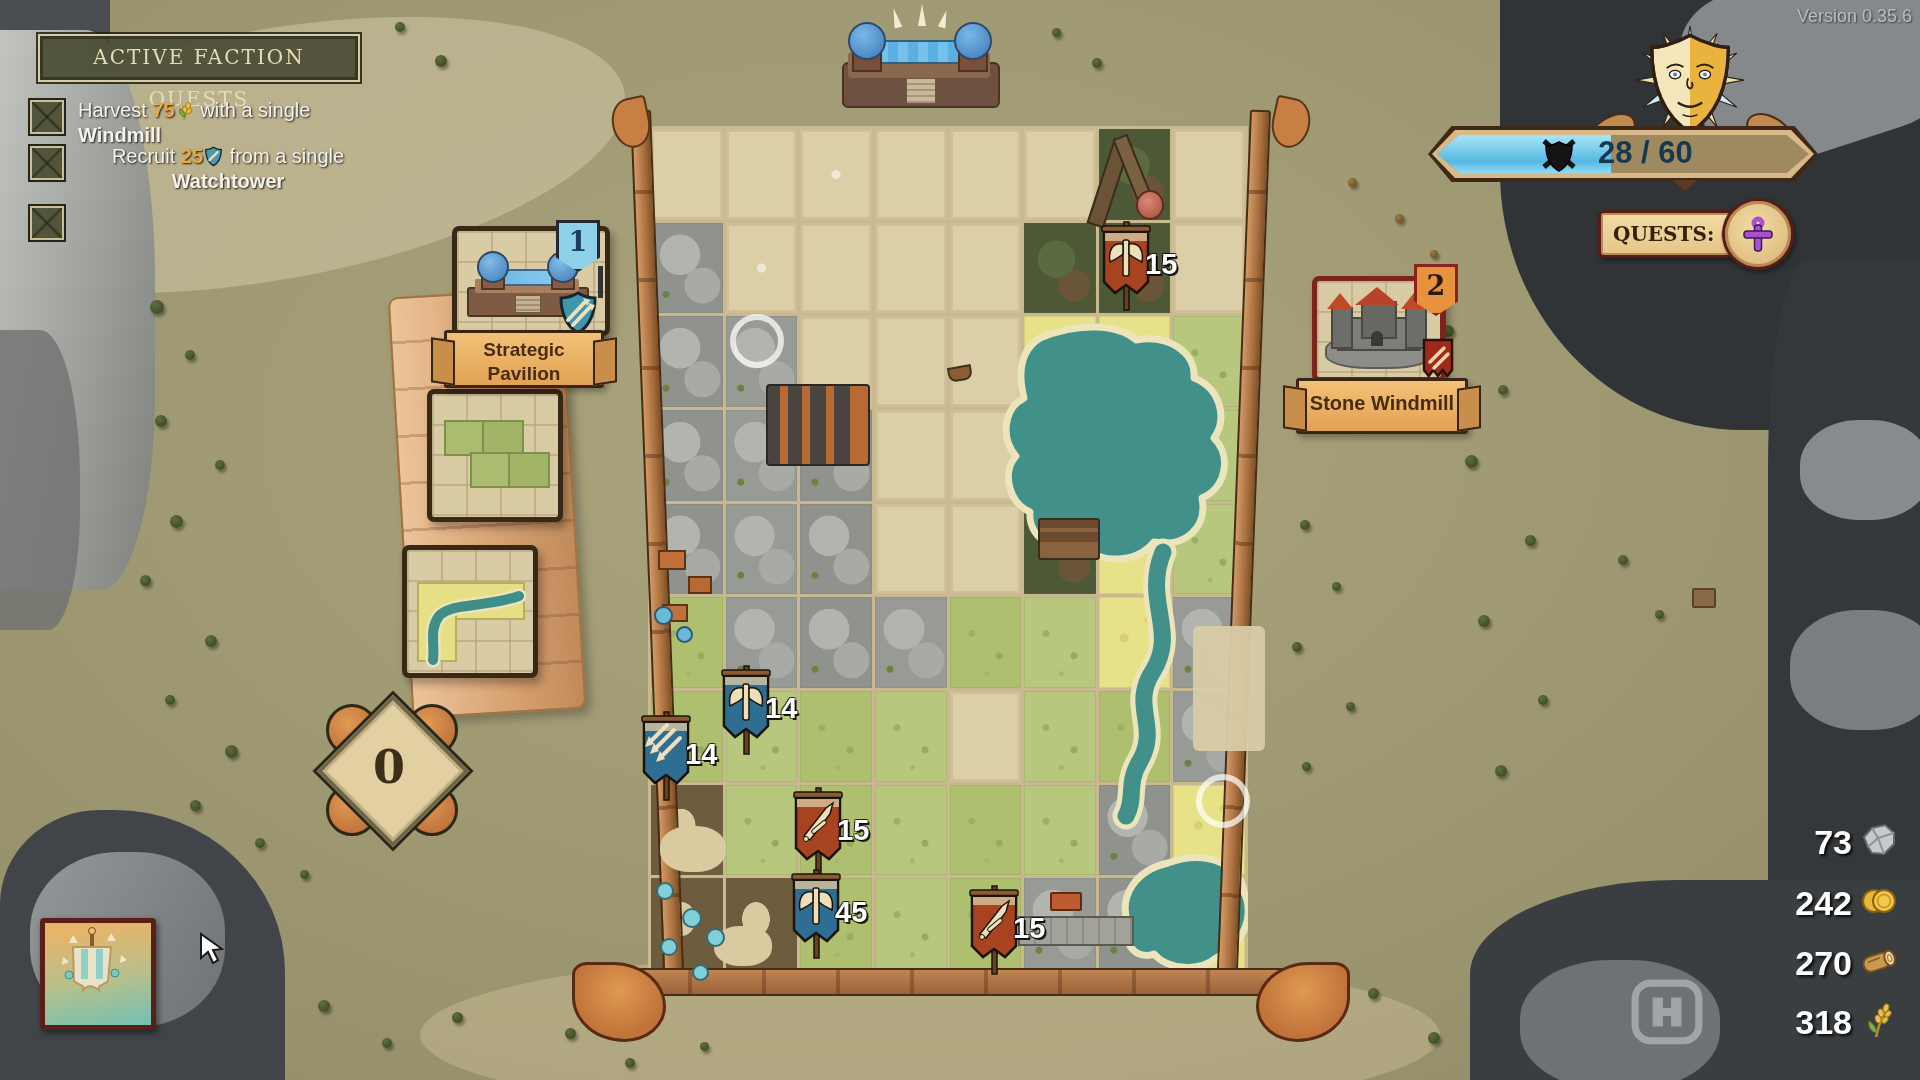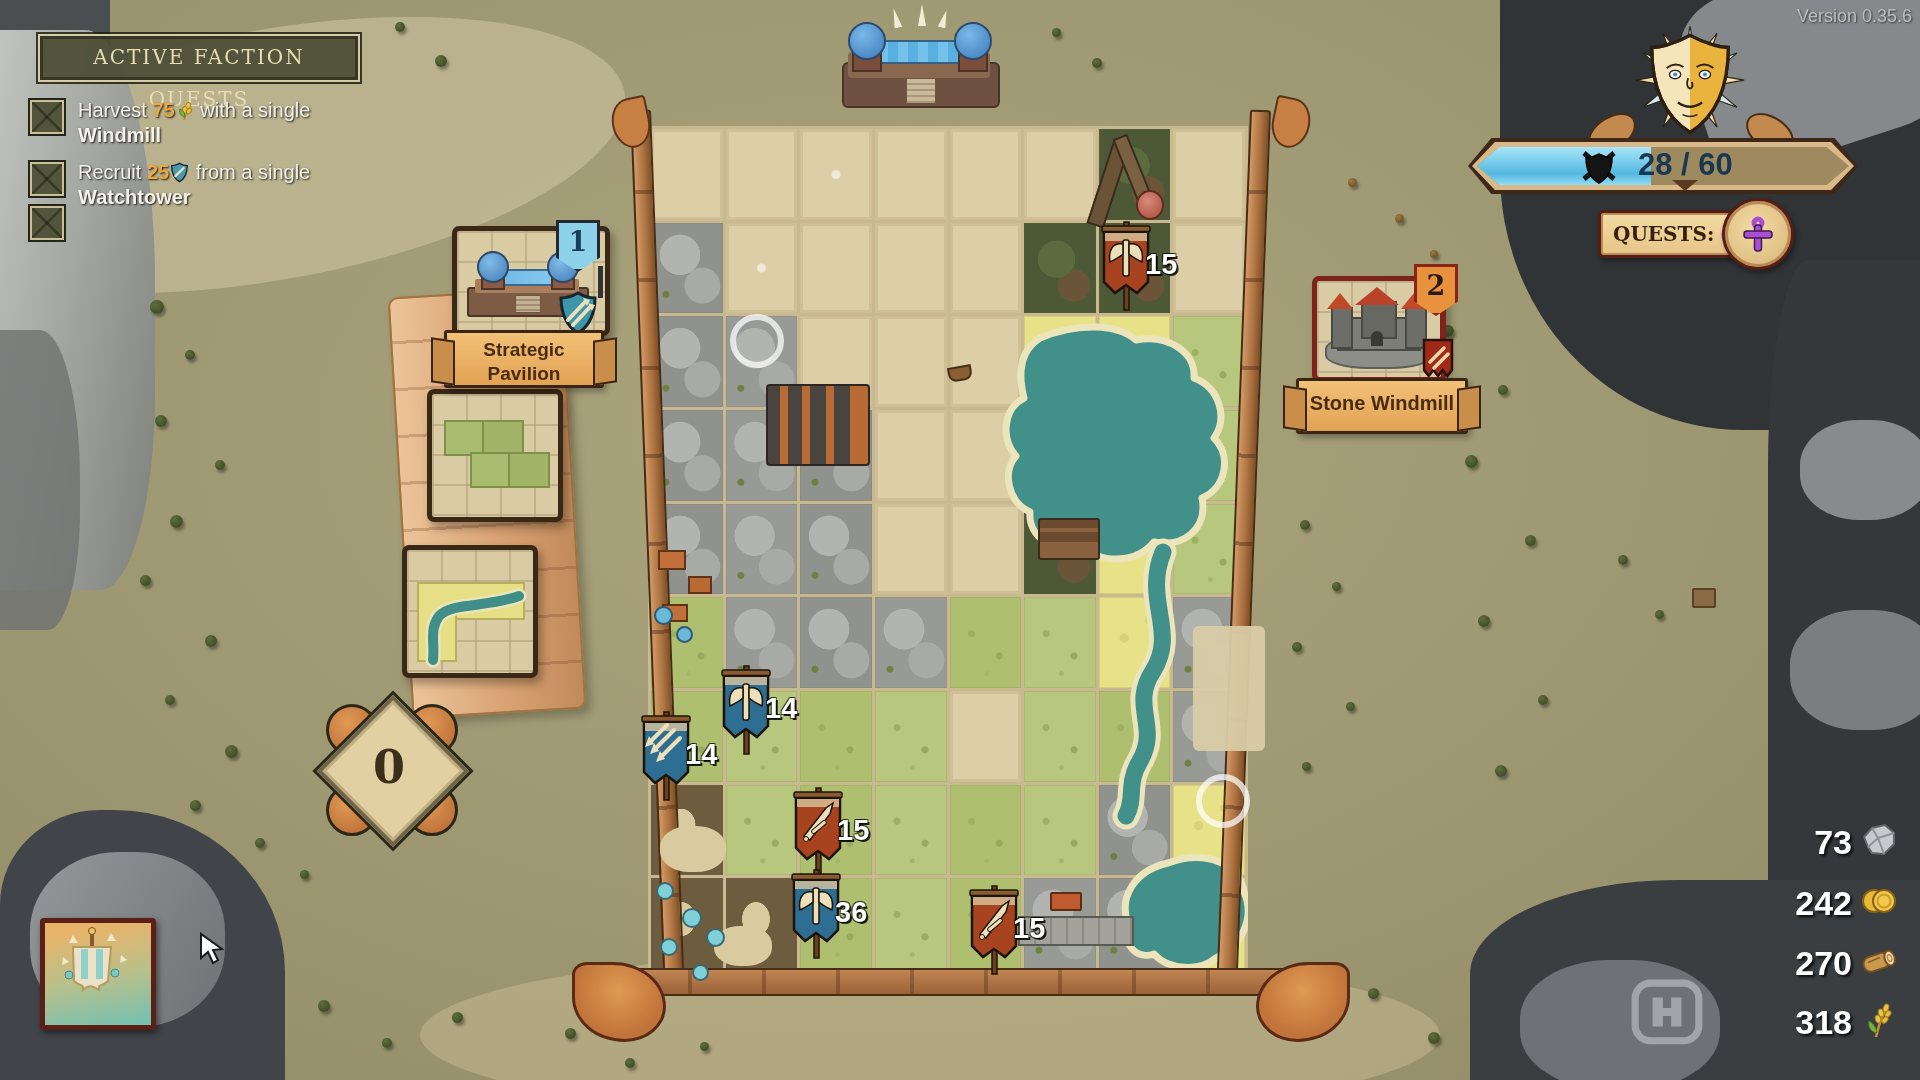--- a/index.html
+++ b/index.html
@@ -77,22 +77,22 @@
     border:2px solid #a4713f;border-radius:10px;transform:rotate(-3.4deg);box-shadow:5px 6px 10px rgba(0,0,0,.25);}
   
   #diamond-wrap{position:absolute;left:318px;top:696px;width:142px;height:142px;z-index:6;}
   .petal{position:absolute;width:46px;height:46px;border-radius:50%;background:radial-gradient(circle at 40% 35%, #e09a55, #c0733a 75%);border:3px solid #2c2818;}
   #diamond{position:absolute;left:21px;top:21px;width:100px;height:100px;background:#e2cfa2;
     border:4px solid #6e6549;box-shadow:0 0 0 3px #2c2818, inset 0 0 0 3px #bfae82;transform:rotate(45deg);}
   #diamond-num{position:absolute;left:0;top:44px;width:142px;text-align:center;
     font-family:"DejaVu Serif",serif;font-weight:700;font-size:46px;color:#3b2f1a;}
   
   #version{position:absolute;right:8px;top:6px;font-size:18px;color:#bdbdbd;text-shadow:1px 1px 2px rgba(0,0,0,.6);z-index:10;}
-  #morale-bar{position:absolute;left:1468px;top:126px;width:390px;height:56px;z-index:9;
-    clip-path:polygon(0% 50%,6% 0%,94% 0%,100% 50%,94% 100%,6% 100%);background:#3f2817;margin-top:12px;}
+  #morale-bar{position:absolute;left:1428px;top:126px;width:390px;height:56px;z-index:9;
+    clip-path:polygon(0% 50%,6% 0%,94% 0%,100% 50%,94% 100%,6% 100%);background:#3f2817;}
   #morale-frame{position:absolute;left:4px;top:4px;right:4px;bottom:4px;
     clip-path:polygon(0% 50%,6% 0%,94% 0%,100% 50%,94% 100%,6% 100%);background:#d9b98a;}
   #morale-track{position:absolute;left:5px;top:5px;right:5px;bottom:5px;
     clip-path:polygon(0% 50%,6% 0%,94% 0%,100% 50%,94% 100%,6% 100%);background:#9f8a5f;overflow:hidden;}
   #morale-fill{position:absolute;left:0;top:0;bottom:0;background:linear-gradient(#a8e6f8,#55b8e0 70%,#8fdcf4);}
   #morale-text{position:absolute;left:170px;top:9px;font-weight:700;font-size:31px;color:#173850;z-index:2;}
   #morale-pointer{position:absolute;left:1672px;top:180px;width:0;height:0;z-index:9;
     border-left:13px solid transparent;border-right:13px solid transparent;border-top:11px solid #5a3a20;}
   .flourish{position:absolute;width:48px;height:30px;background:#c28a4e;border:2px solid #4a2c14;border-radius:60% 40% 60% 40%;z-index:8;}
   #sun-emblem{position:absolute;left:1634px;top:18px;z-index:9;}
@@ -273,21 +273,21 @@
   <div class="quest" style="top:100px;">
     <div class="qbox"></div>
     <div class="qtext"><span>Harvest </span><span class="qval">75</span><span class="qicon"><svg width="18" height="20" viewBox="0 0 18 20">
             <path d="M8,19 C9.5,13 11,8 14,2" fill="none" stroke="#c0912c" stroke-width="2"></path>
             <ellipse cx="12" cy="5" rx="2.4" ry="3.6" fill="#ecc24a" stroke="#a8841e" transform="rotate(22 12 5)"></ellipse>
             <ellipse cx="9" cy="9" rx="2.4" ry="3.4" fill="#ecc24a" stroke="#a8841e" transform="rotate(-14 9 9)"></ellipse>
             <ellipse cx="13" cy="10" rx="2.2" ry="3.2" fill="#e8bc42" stroke="#a8841e" transform="rotate(40 13 10)"></ellipse>
             <path d="M8,16 C4,14 3,11 4,8 C8,10 9,13 9,16 Z" fill="#7fae42" stroke="#4e7a24"></path>
           </svg></span><span> with a single </span><span class="qb">Windmill</span></div>
   </div>
-  <div class="quest" style="top:162px;">
+  <div class="quest" style="top:146px;text-align:center;">
     <div class="qbox"></div>
     <div class="qtext" style="width:300px;"><span>Recruit </span><span class="qval">25</span><span class="qicon"><svg width="19" height="21" viewBox="0 0 40 46">
             <path d="M20,3 C27,7 34,8 37,8 C37,22 32,36 20,43 C8,36 3,22 3,8 C6,8 13,7 20,3 Z" fill="#4a9ab0" stroke="#16262e" stroke-width="3"></path>
             <line x1="11" y1="31" x2="29" y2="13" stroke="#ece0ba" stroke-width="5" stroke-linecap="round"></line>
           </svg></span><span> from a single </span><span class="qb">Watchtower</span></div>
   </div>
   <div class="quest" style="top:206px;">
     <div class="qbox"></div>
   </div>
 
@@ -530,21 +530,21 @@
         <circle cx="20" cy="55" r="2.5" fill="#ecdfba" stroke="#1c140a"></circle>
       </svg><span class="unit-num">15</span></div>
     <div class="unit" style="left: 784px; top: 866px;"><svg width="64" height="96" viewBox="0 0 64 96">
         <rect x="30" y="4" width="5" height="88" fill="#6b3f22" stroke="#1c140a" stroke-width="1.5"></rect>
         <rect x="8" y="8" width="48" height="6" rx="2" fill="#8a5a30" stroke="#1c140a" stroke-width="1.5"></rect>
         <path d="M10,14 h44 v50 l-11,11 l-11,-8 l-11,8 l-11,-11 Z" fill="#2f6e93" stroke="#1c140a" stroke-width="2.5"></path>
         <rect x="11" y="15" width="42" height="8" fill="#d9c7a0" opacity="0.8"></rect>
         <rect x="29" y="22" width="6" height="36" rx="2" fill="#ecdfba" stroke="#1c140a" stroke-width="1.5"></rect>
         <path d="M29,26 C19,24 14,32 16,44 C22,41 27,38 29,36 Z" fill="#ecdfba" stroke="#1c140a" stroke-width="1.5"></path>
         <path d="M35,26 C45,24 50,32 48,44 C42,41 37,38 35,36 Z" fill="#ecdfba" stroke="#1c140a" stroke-width="1.5"></path>
-      </svg><span class="unit-num">36</span></div>
+      </svg><span class="unit-num">45</span></div>
     <div class="unit" style="left: 962px; top: 882px;"><svg width="64" height="96" viewBox="0 0 64 96">
         <rect x="30" y="4" width="5" height="88" fill="#6b3f22" stroke="#1c140a" stroke-width="1.5"></rect>
         <rect x="8" y="8" width="48" height="6" rx="2" fill="#8a5a30" stroke="#1c140a" stroke-width="1.5"></rect>
         <path d="M10,14 h44 v50 l-11,11 l-11,-8 l-11,8 l-11,-11 Z" fill="#a8431f" stroke="#1c140a" stroke-width="2.5"></path>
         <rect x="11" y="15" width="42" height="8" fill="#d9c7a0" opacity="0.8"></rect>
         <path d="M18,52 L40,24 L47,19 L44,30 L24,56 Z" fill="#ecdfba" stroke="#1c140a" stroke-width="1.5"></path>
         <rect x="24" y="41" width="18" height="4" rx="2" transform="rotate(-40 33 43)" fill="#ecdfba" stroke="#1c140a" stroke-width="1"></rect>
         <circle cx="20" cy="55" r="2.5" fill="#ecdfba" stroke="#1c140a"></circle>
       </svg><span class="unit-num">15</span></div>
     <div class="tree g" style="left: 150px; top: 300px; width: 14px; height: 14px;"></div>

